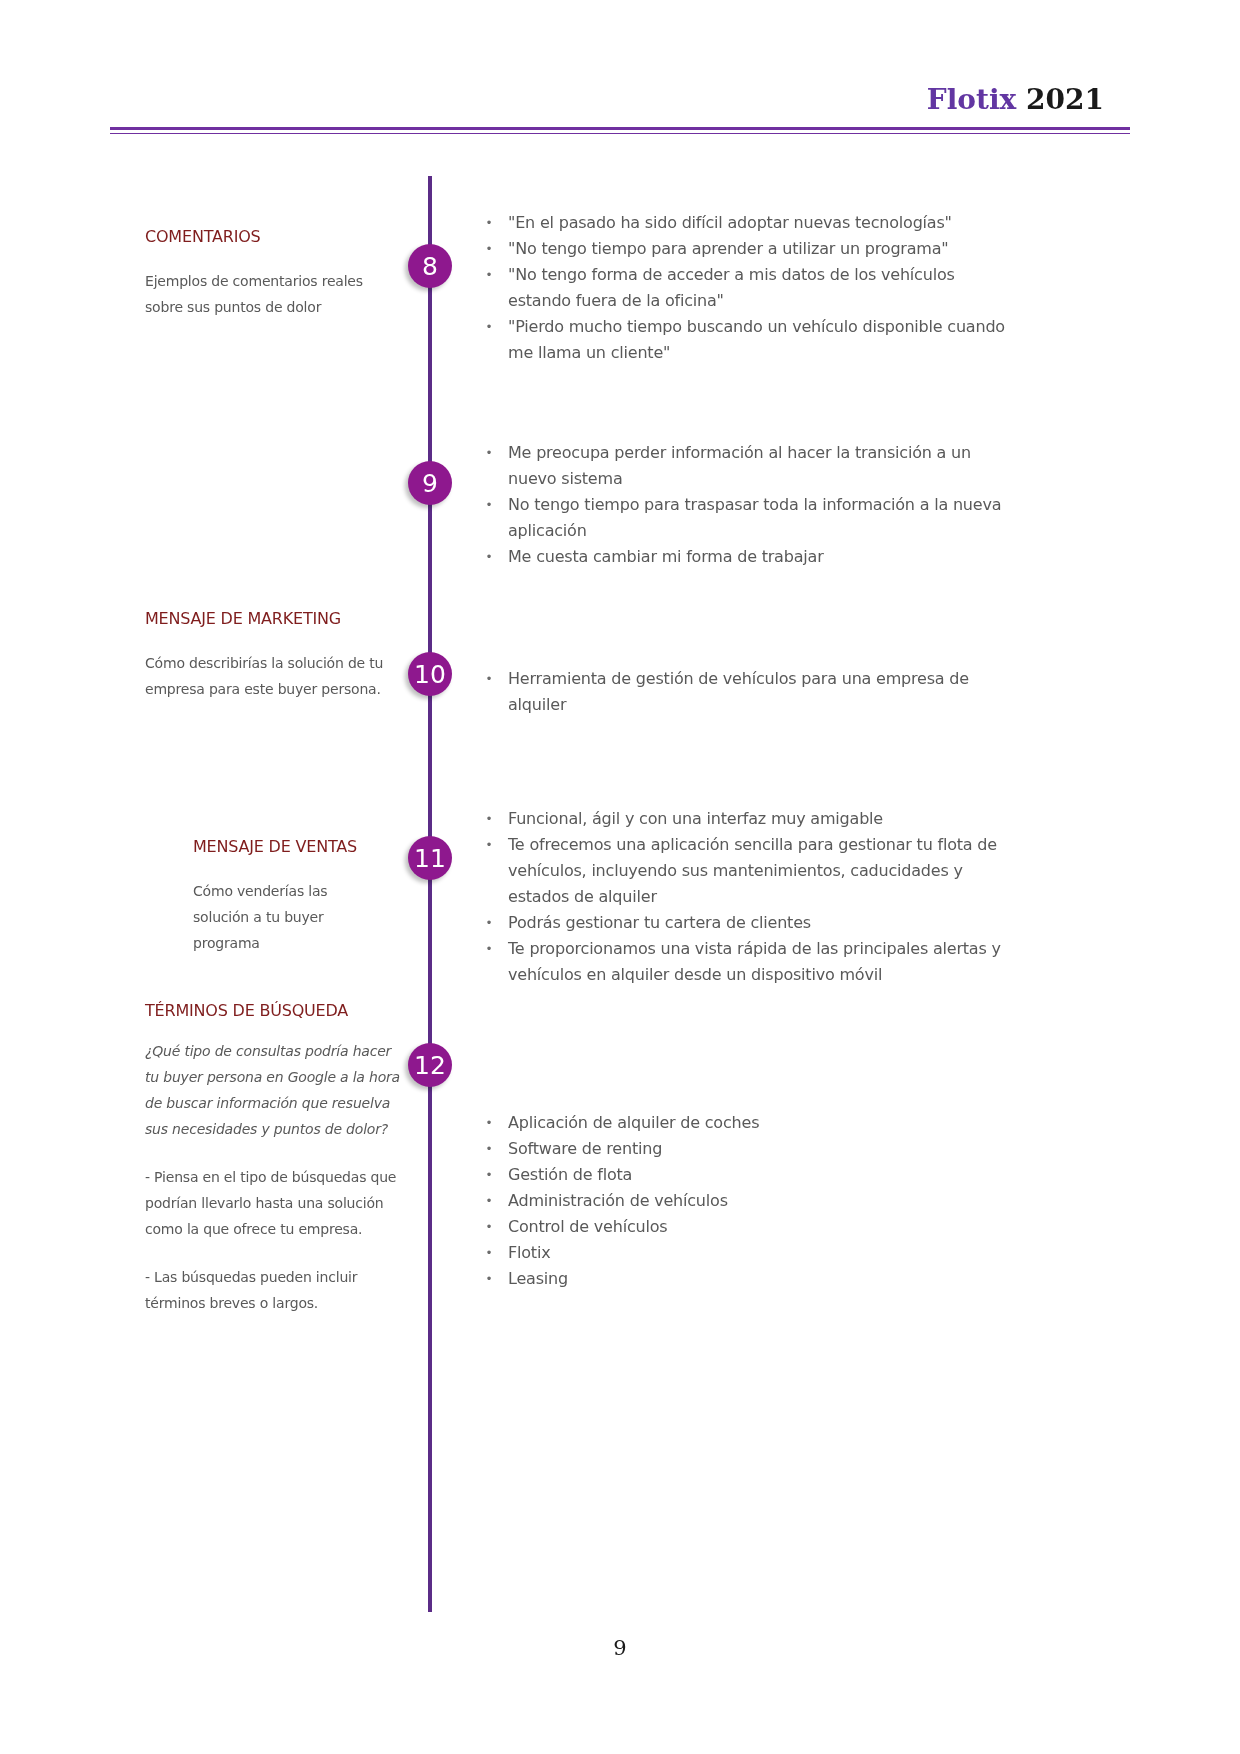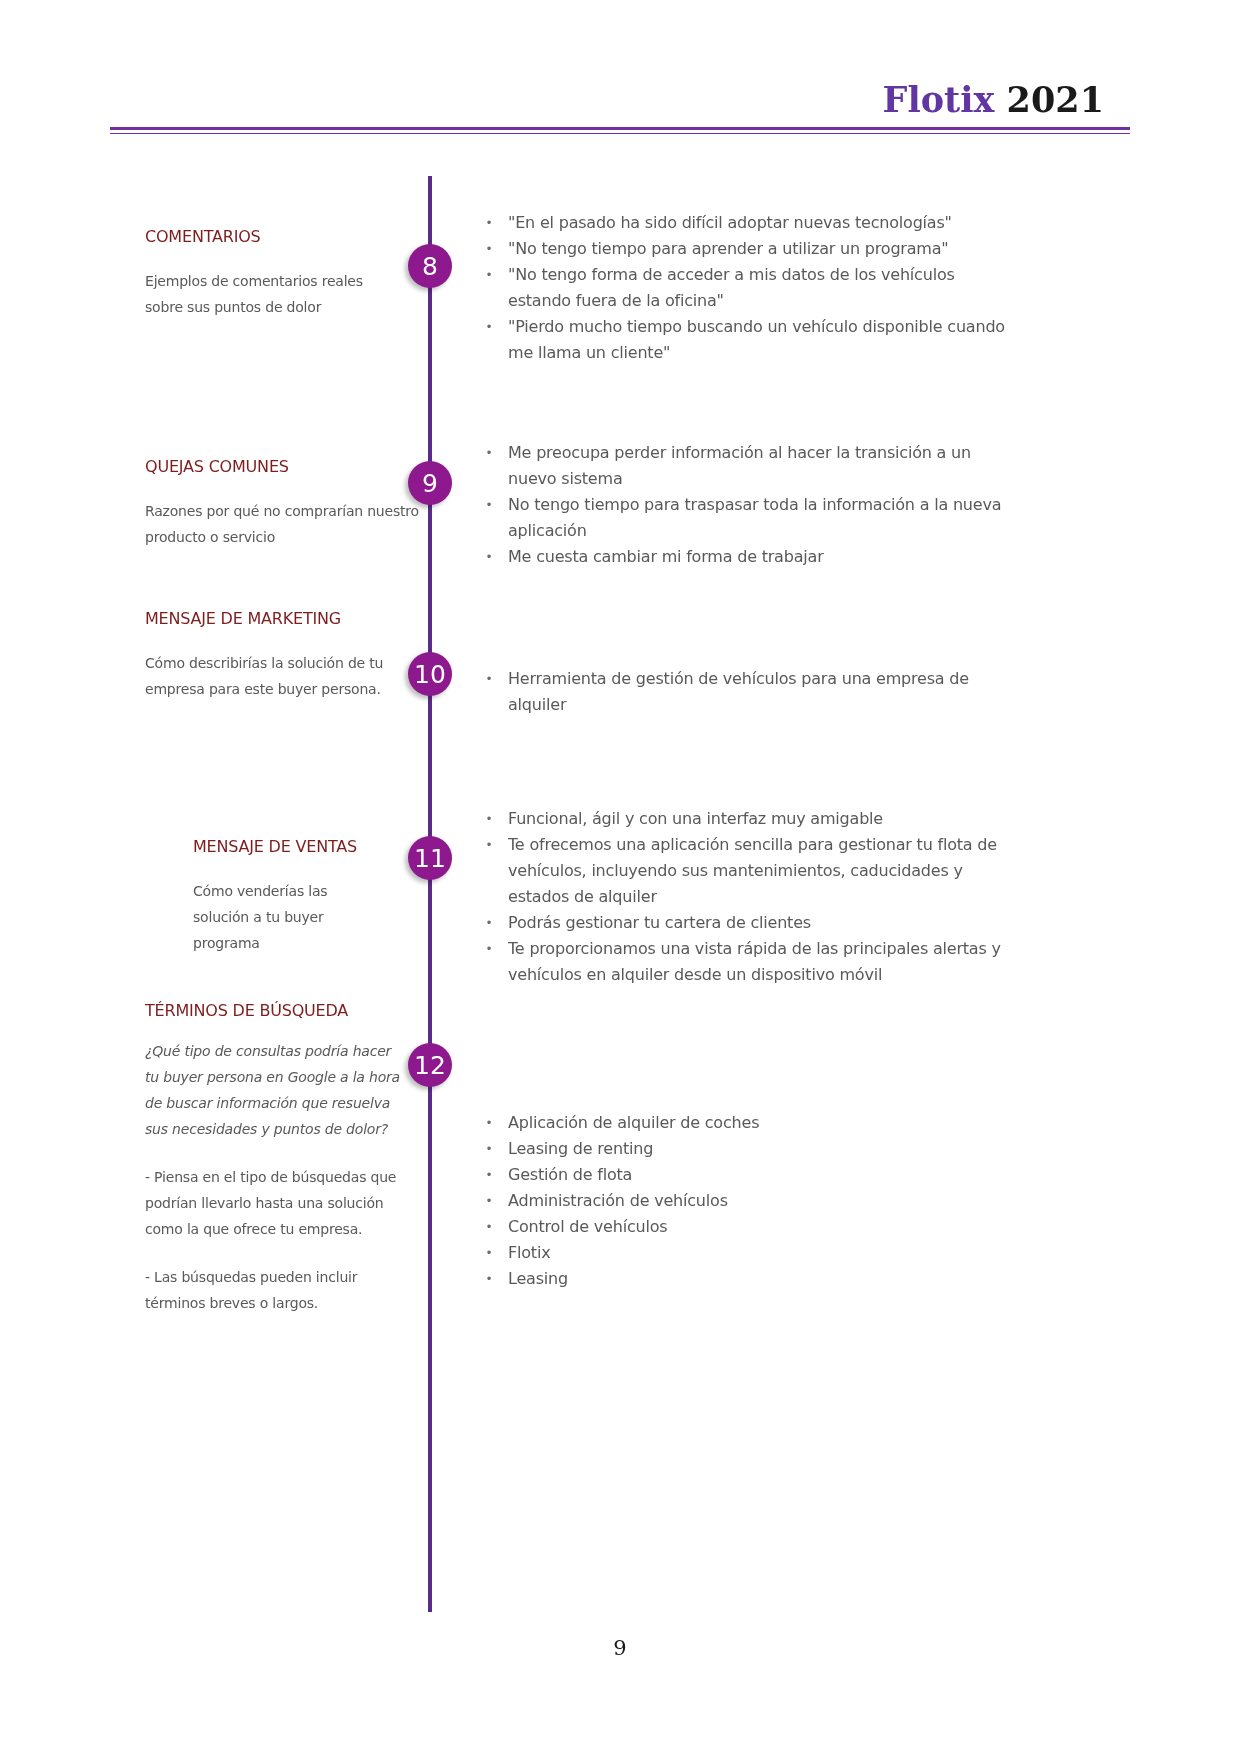--- a/index.html
+++ b/index.html
@@ -11,21 +11,21 @@
     font-family:"DejaVu Sans", sans-serif;
     overflow:hidden;
   }
   
   .header-title{
     position:absolute;
     top:80px;
     right:136px;
     font-family:"DejaVu Serif", serif;
     font-weight:bold;
-    font-size:35px;
+    font-size:28px;
     line-height:40px;
     white-space:nowrap;
   }
   .brand{color:#6236A2;}
   .year{color:#1a1a1a;}
   .header-rule{
     position:absolute;
     top:127px;
     left:110px;
     width:1020px;
@@ -124,24 +124,20 @@
   <div class="tl-node n9">9</div>
   <div class="tl-node n10">10</div>
   <div class="tl-node n11">11</div>
   <div class="tl-node n12">12</div>
 
   <div class="left-sec s1">
     <div class="ls-title">COMENTARIOS</div>
     <div class="ls-p w245">Ejemplos de comentarios reales sobre sus puntos de dolor</div>
   </div>
 
-  <div class="left-sec s2">
-    <div class="ls-title">QUEJAS COMUNES</div>
-    <div class="ls-p w285">Razones por qué no comprarían nuestro producto o servicio</div>
-  </div>
 
   <div class="left-sec s3">
     <div class="ls-title">MENSAJE DE MARKETING</div>
     <div class="ls-p w255">Cómo describirías la solución de tu empresa para este buyer persona.</div>
   </div>
 
   <div class="left-sec s4">
     <div class="ls-title">MENSAJE DE VENTAS</div>
     <div class="ls-p w185">Cómo venderías las solución a tu buyer programa</div>
   </div>
@@ -213,21 +209,21 @@
     </div>
   </div>
 
   <div class="blist l12">
     <div class="bitem">
       <span class="bmark">•</span>
       <span class="btext">Aplicación de alquiler de coches</span>
     </div>
     <div class="bitem">
       <span class="bmark">•</span>
-      <span class="btext">Leasing de renting</span>
+      <span class="btext">Software de renting</span>
     </div>
     <div class="bitem">
       <span class="bmark">•</span>
       <span class="btext">Gestión de flota</span>
     </div>
     <div class="bitem">
       <span class="bmark">•</span>
       <span class="btext">Administración de vehículos</span>
     </div>
     <div class="bitem">

